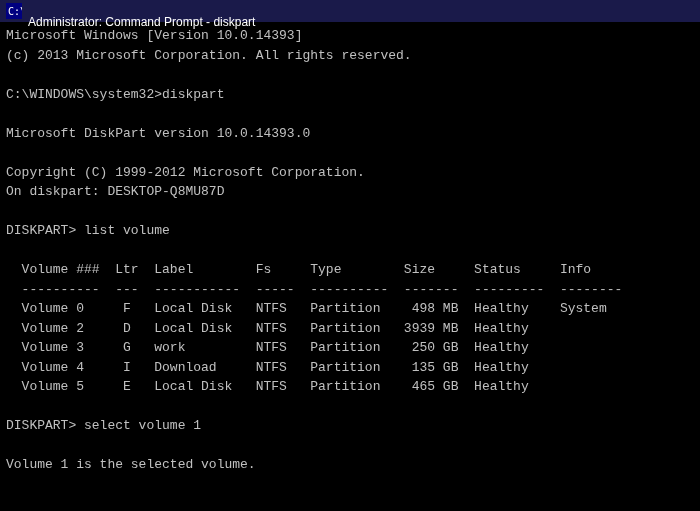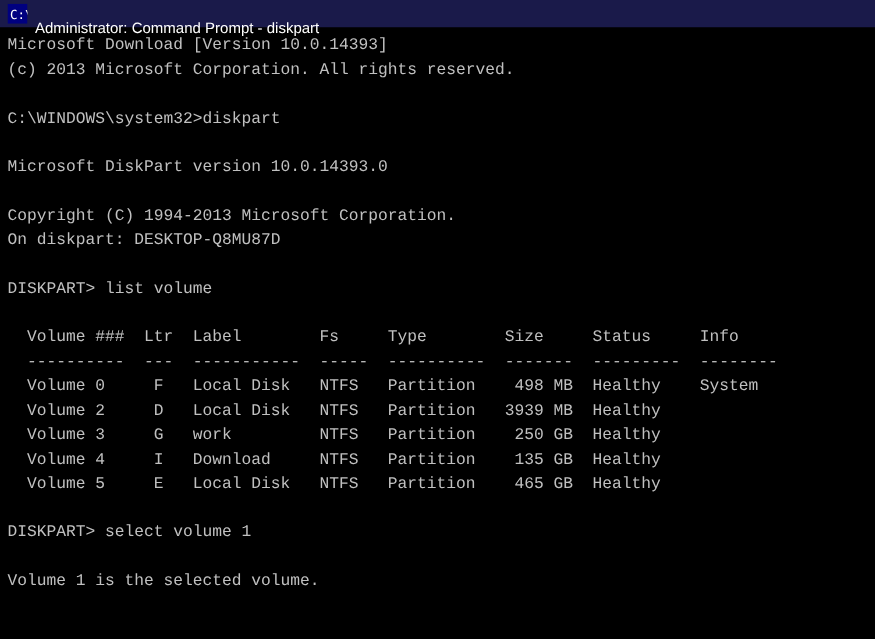--- a/index.html
+++ b/index.html
@@ -63,28 +63,28 @@
   <div class="title-bar-icon">
     <svg width="16" height="16" viewBox="0 0 16 16">
       <rect width="16" height="16" fill="#000080"></rect>
       <text x="2" y="12" font-size="10" fill="white" font-family="monospace">C:\</text>
     </svg>
   </div>
   <span class="title-bar-text">Administrator: Command Prompt - diskpart</span>
 </div>
 
 <div class="terminal">
-<div class="line">Microsoft Download [Version 10.0.14393]</div>
+<div class="line">Microsoft Windows [Version 10.0.14393]</div>
     <div class="line">(c) 2013 Microsoft Corporation. All rights reserved.</div>
     <div class="line">&nbsp;</div>
     <div class="line">C:\WINDOWS\system32&gt;diskpart</div>
     <div class="line">&nbsp;</div>
     <div class="line">Microsoft DiskPart version 10.0.14393.0</div>
     <div class="line">&nbsp;</div>
-    <div class="line">Copyright (C) 1994-2013 Microsoft Corporation.</div>
+    <div class="line">Copyright (C) 1999-2012 Microsoft Corporation.</div>
     <div class="line">On diskpart: DESKTOP-Q8MU87D</div>
     <div class="line">&nbsp;</div>
     <div class="line">DISKPART&gt; list volume</div>
     <div class="line">&nbsp;</div>
     <div class="line">  Volume ###  Ltr  Label        Fs     Type        Size     Status     Info</div>
     <div class="line">  ----------  ---  -----------  -----  ----------  -------  ---------  --------</div>
     <div class="line">  Volume 0     F   Local Disk   NTFS   Partition    498 MB  Healthy    System</div>
     <div class="line">  Volume 2     D   Local Disk   NTFS   Partition   3939 MB  Healthy</div>
     <div class="line">  Volume 3     G   work         NTFS   Partition    250 GB  Healthy</div>
     <div class="line">  Volume 4     I   Download     NTFS   Partition    135 GB  Healthy</div>

